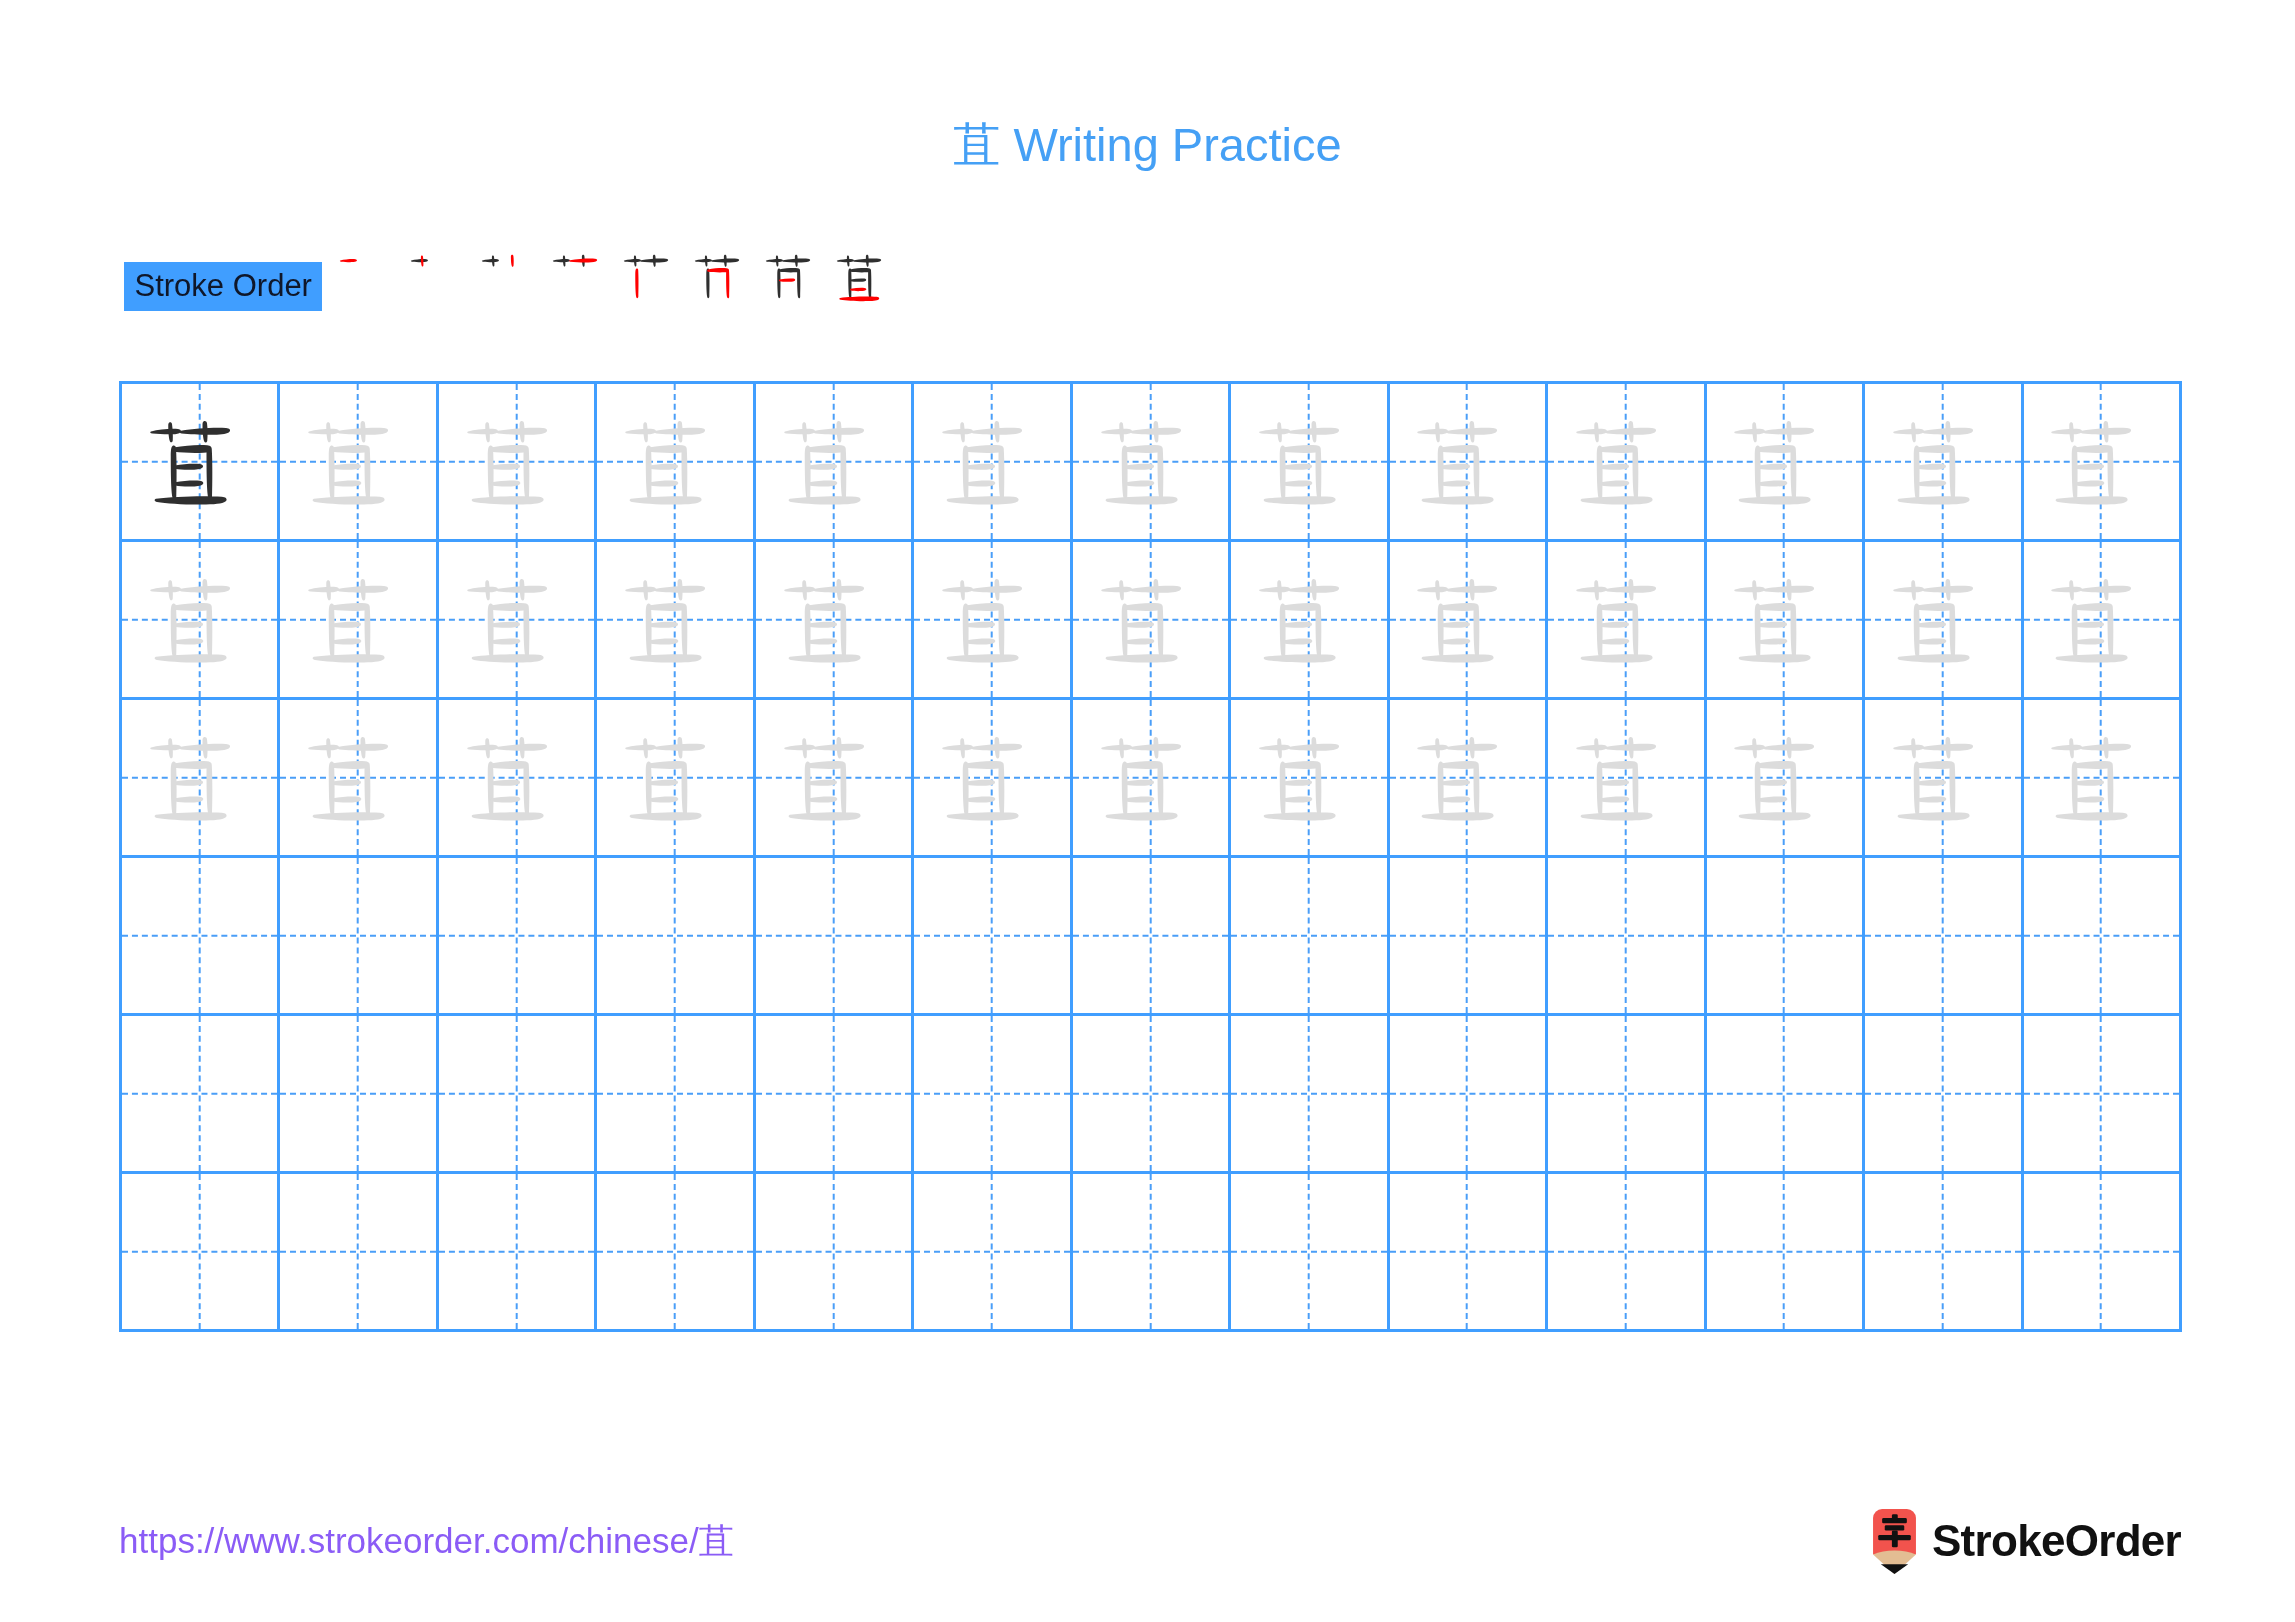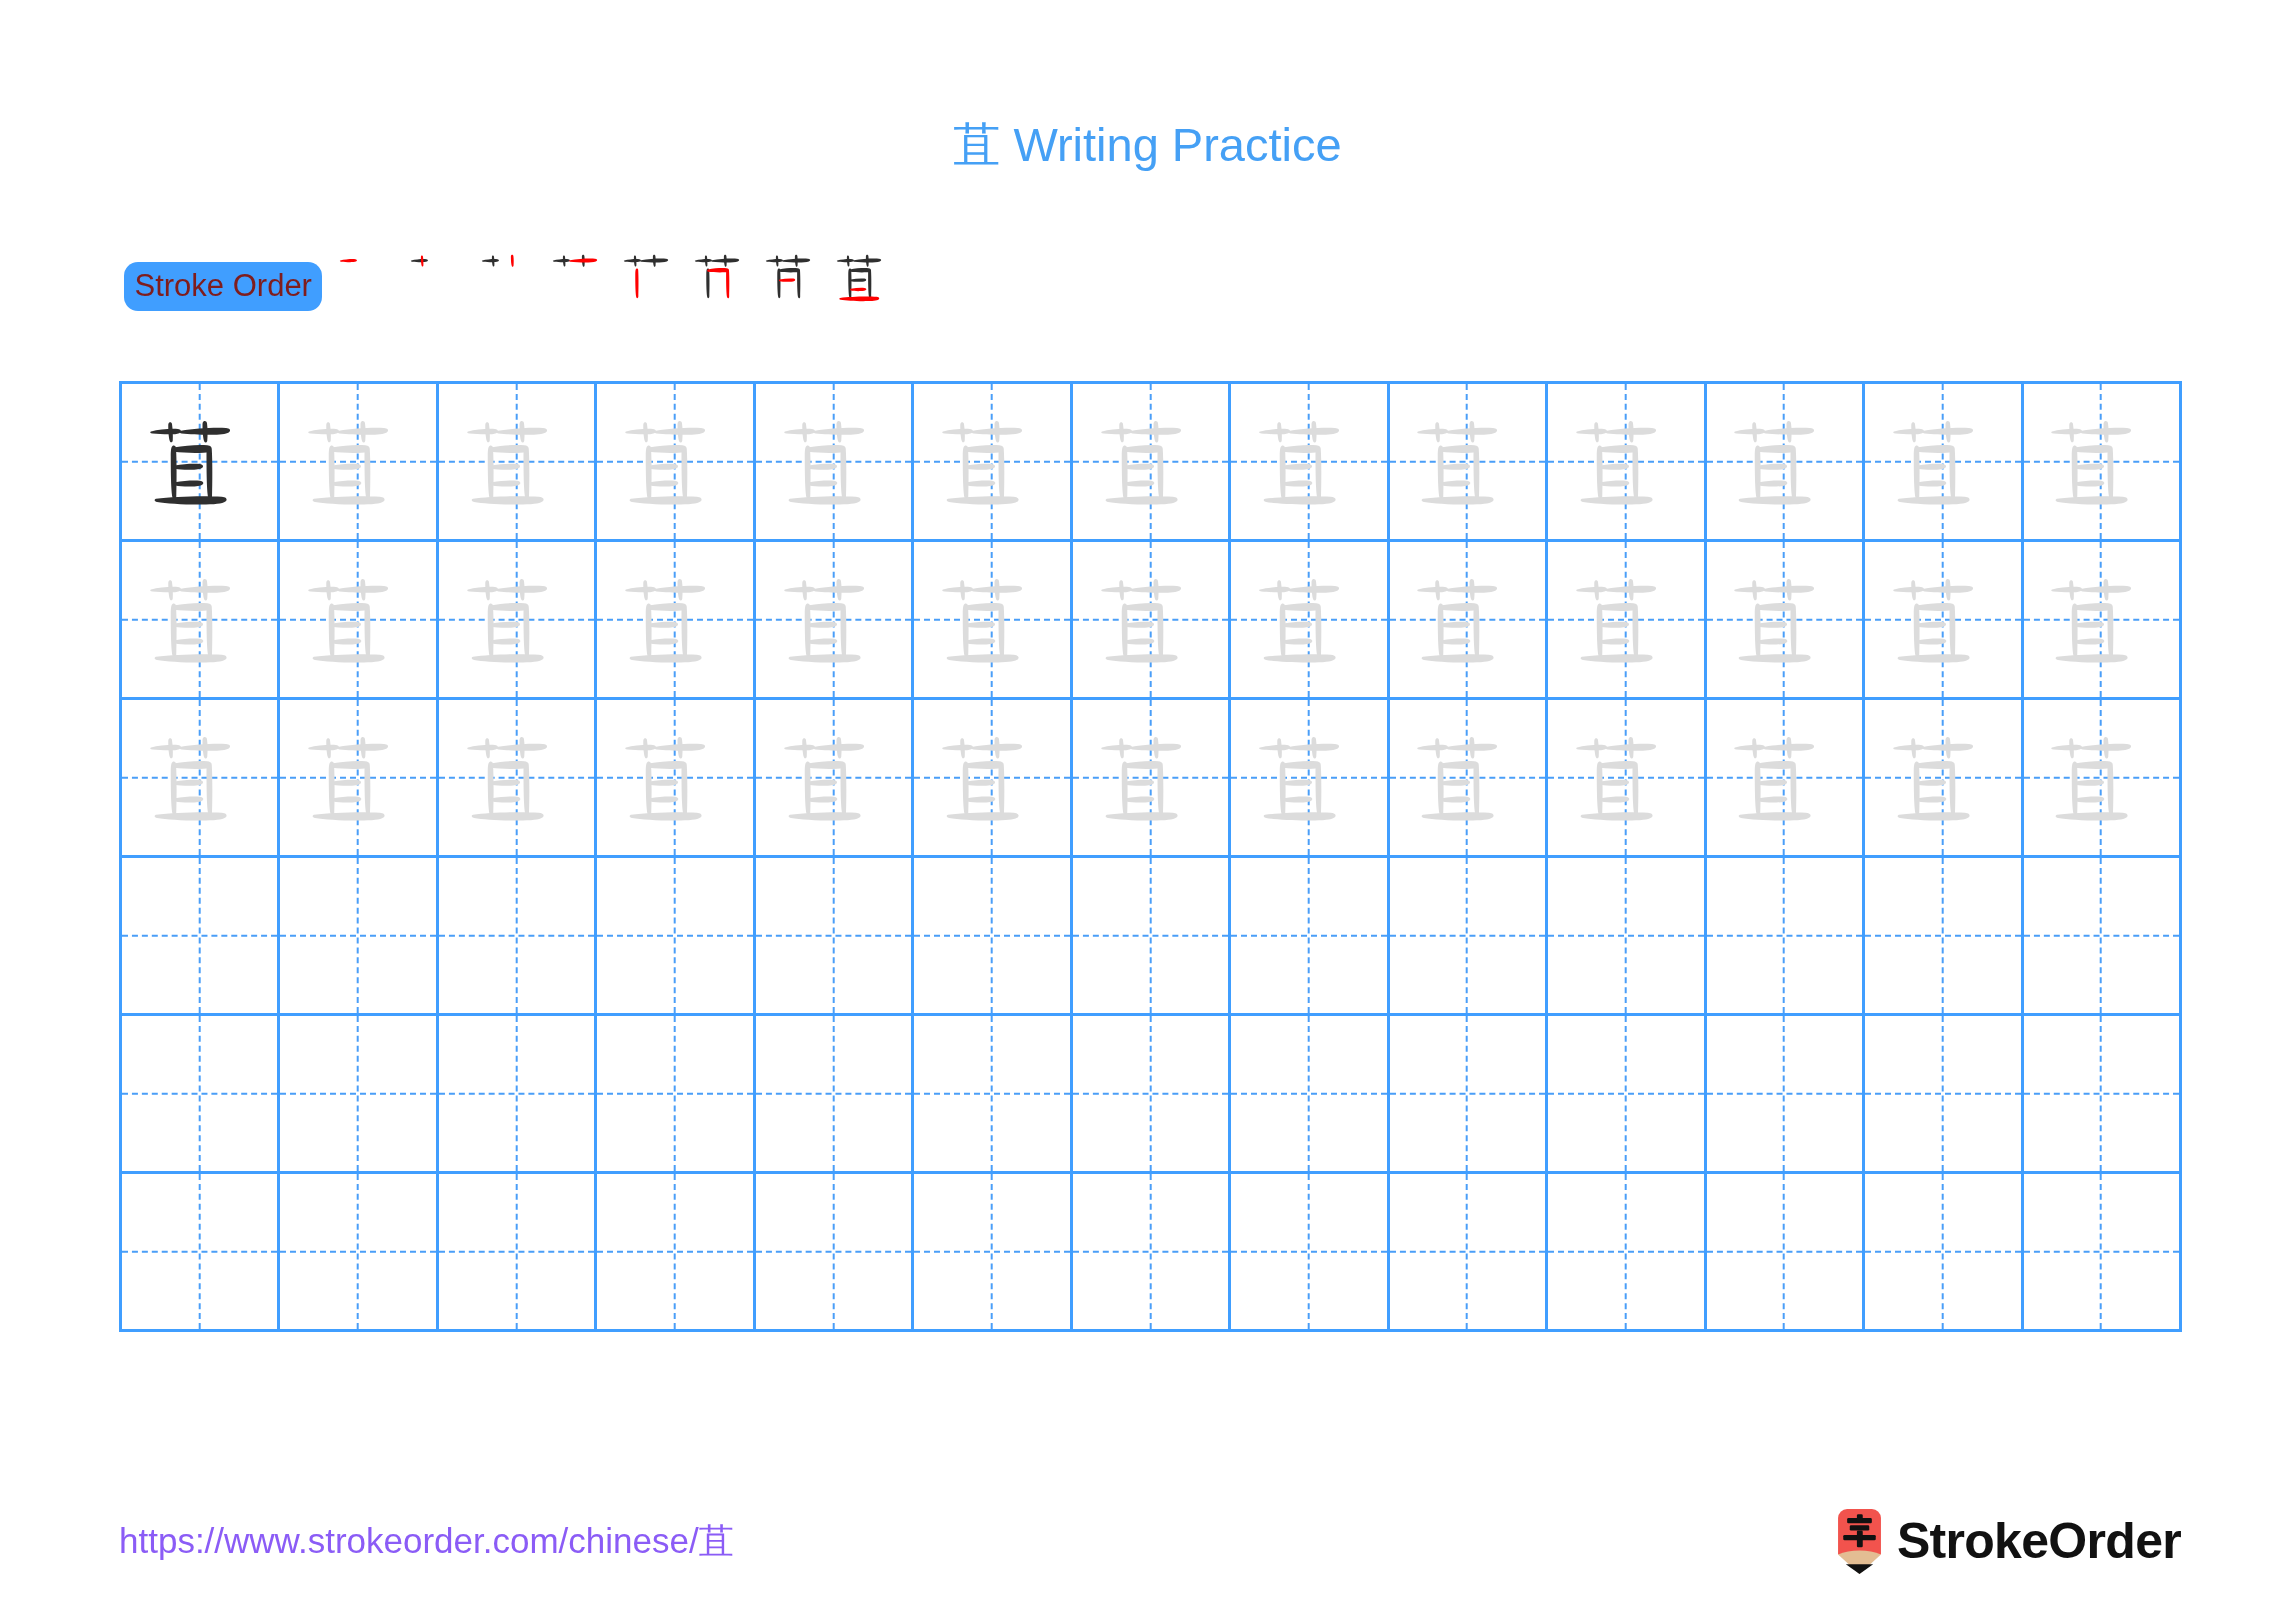--- a/index.html
+++ b/index.html
@@ -33,25 +33,25 @@
   #stroke-order-section {
     position: absolute;
     top: 257px;
     left: 124px;
     height: 59px;
     display: flex;
     align-items: center;
   }
   #stroke-order-badge {
     background: #409eff;
-    color: #7f1d1d;
+    color: #0f172a;
     font-size: 31px;
     line-height: 31px;
     padding: 8.5px 10.5px 9.8px 10.5px;
-    border-radius: 14px;
+    border-radius: 0;
     white-space: nowrap;
     font-weight: 400;
   }
   #stroke-steps {
     display: flex;
     align-items: flex-start;
     margin-left: 9.2px;
   }
   .stroke-step {
     width: 71px;
@@ -147,21 +147,21 @@
   }
   #logo-mark {
     width: 51px;
     height: 65px;
     position: relative;
     flex: 0 0 auto;
     margin-right: 11.8px;
   }
   #logo-mark svg { display: block; width: 51px; height: 65px; }
   #logo-text {
-    font-size: 50px;
+    font-size: 44px;
     line-height: 52px;
     font-weight: bold;
     color: #111111;
     white-space: nowrap;
     letter-spacing: -0.7px;
   }
 </style>
 </head>
 <body>
 

